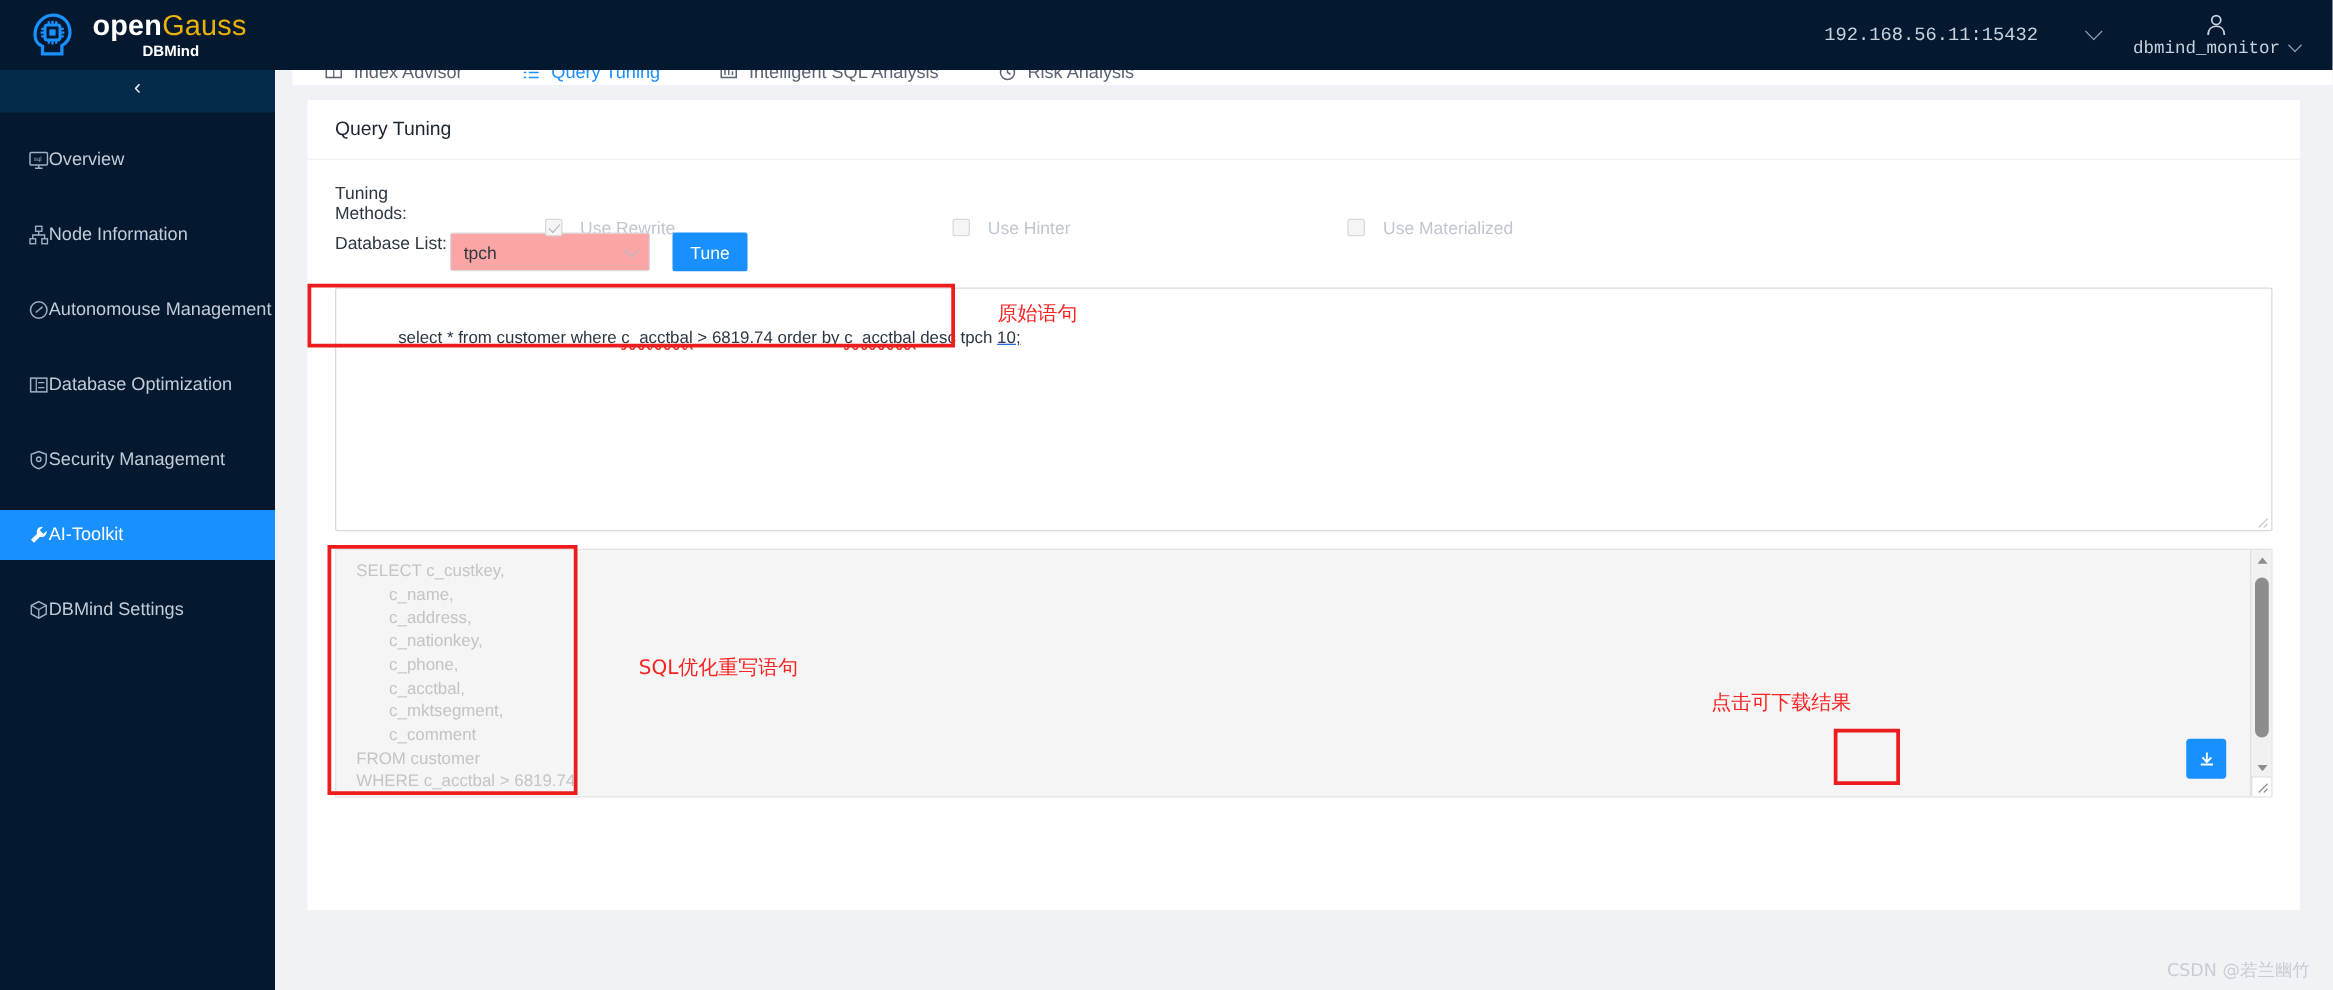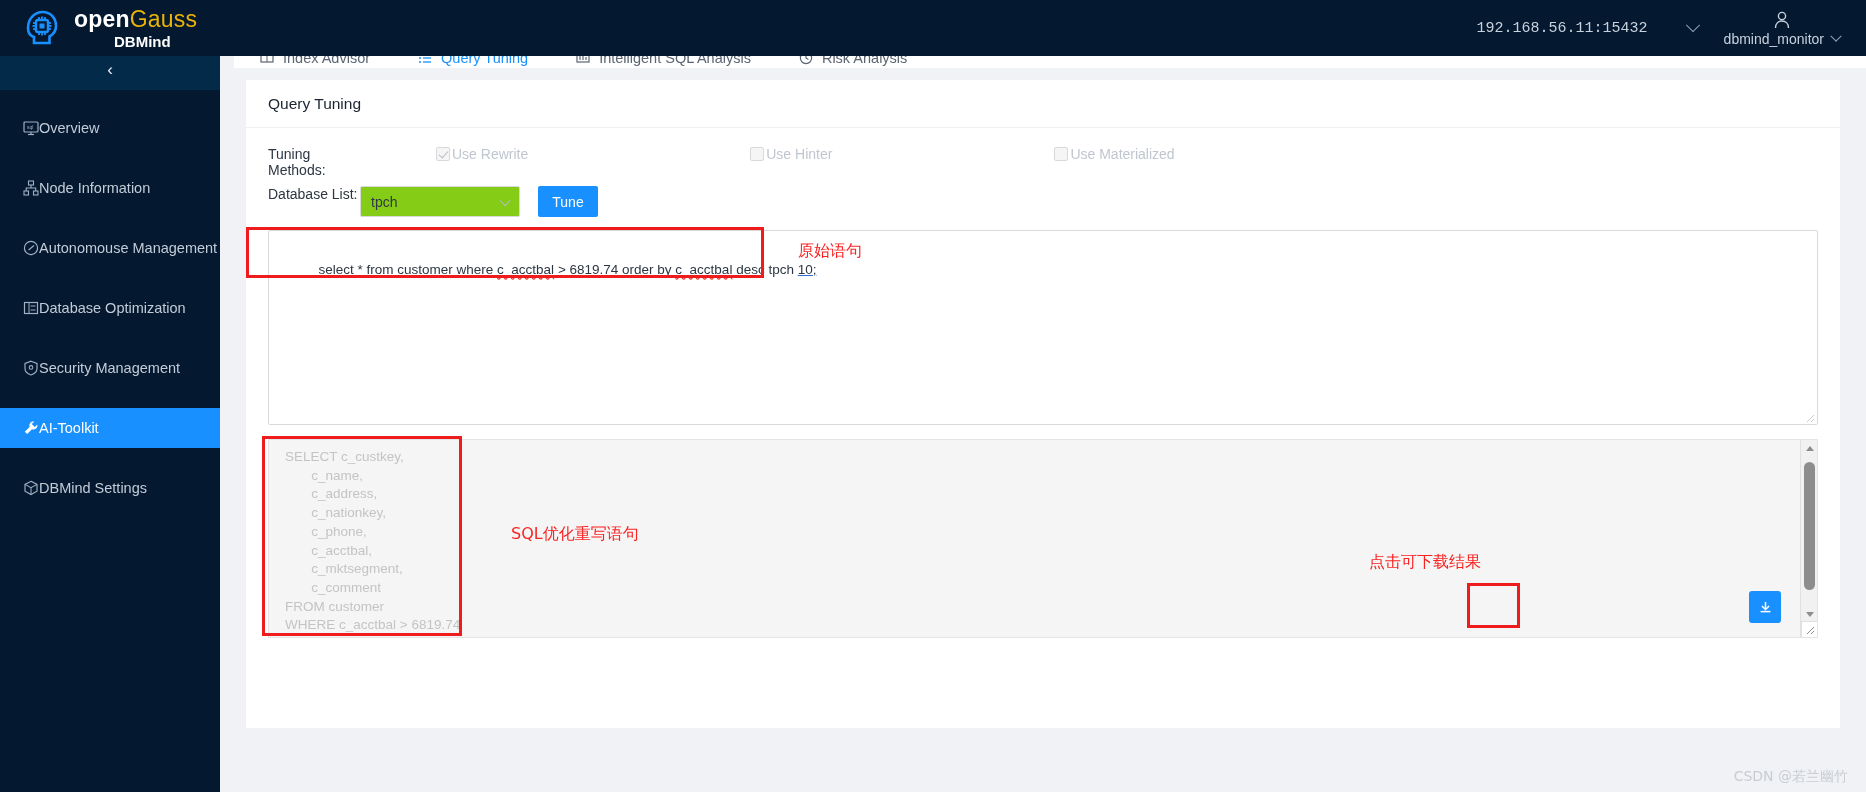--- a/index.html
+++ b/index.html
@@ -23,39 +23,39 @@
   .brand {
     display: flex; align-items: center;
     margin-left: 18px; gap: 12px;
   }
   .brand-logo { width: 44px; height: 44px; }
   .brand-text { line-height: 1; }
   .brand-line1 { font-size: 23px; color: #ffffff; letter-spacing: .2px; }
   .brand-line1 b { font-weight: 700; }
   .brand-line1 span.light { font-weight: 400; color:#eab308; }
   .brand-line2 {
-    font-size: 15px; color: #ffffff; font-weight: 600;
+    font-size: 12px; color: #ffffff; font-weight: 600;
     margin-top: 3px; margin-left: 40px;
   }
   .topbar-right {
     margin-left: auto; display: flex; align-items: center;
     gap: 26px; margin-right: 26px;
   }
   .host-select {
     display: flex; align-items: center; gap: 40px;
     color: #c8d2de; font-size: 15px; cursor: pointer; font-family: Liberation Mono, monospace;
   }
   .caret-down {
     display: inline-block; width: 10px; height: 10px;
     border-right: 1.6px solid #8fa0b4; border-bottom: 1.6px solid #8fa0b4;
     transform: rotate(45deg) translate(-2px,-2px);
   }
   .user-block {
     display: flex; flex-direction: column; align-items: center;
-    color: #c8d2de; font-size: 14px; cursor: pointer; gap: 1px;
+    color: #c8d2de; font-size: 14px; cursor: pointer; gap: 1px; font-family: Liberation Mono, monospace;
   }
   .user-name { display: flex; align-items: center; gap: 8px; }
   .user-icon svg { display: block; }
 
   
   .sidebar {
     position: absolute; left: 0; top: 48px;
     width: 220px; height: 744px;
     background: #04182f;
     z-index: 30;
@@ -120,41 +120,41 @@
 
   .form-row {
     display: flex; align-items: flex-start;
     height: 32px; margin-bottom: 8px;
   }
   .form-label {
     font-size: 14px; color: #2c3642;
     width: 92px; flex: 0 0 92px;
   }
   .checkbox-item {
-    display: flex; align-items: center; gap: 2px;
-    font-size: 14px; color: #c0c6cf; cursor: default;
+    display: flex; align-items: center; gap: 14px;
+    font-size: 14px; color: #c0c6cf; cursor: default; margin-top: 28px;
   }
   .cb {
     width: 14px; height: 14px; border: 1px solid #d9d9d9;
     background: #f5f5f5; border-radius: 2px;
     position: relative; flex: 0 0 14px;
   }
   .cb.checked::after {
     content: ""; position: absolute;
     left: 4px; top: 1px; width: 4px; height: 8px;
     border-right: 1.6px solid #b6bcc5; border-bottom: 1.6px solid #b6bcc5;
     transform: rotate(42deg);
   }
   .cb-spacer-1 { width: 222px; flex: 0 0 222px; }
   .cb-spacer-2 { width: 222px; flex: 0 0 222px; }
 
   .select-box {
     width: 160px; height: 31px;
     border: 1px solid #d9d9d9; border-radius: 2px;
-    background: #84cc16; display: flex; align-items: center;
+    background: #fca5a5; display: flex; align-items: center;
     padding: 0 10px; font-size: 14px; color: #30393f;
     justify-content: space-between; cursor: pointer;
   }
   .select-caret {
     width: 8px; height: 8px;
     border-right: 1.4px solid #b5bcc4; border-bottom: 1.4px solid #b5bcc4;
     transform: rotate(45deg) translate(-1px,-1px);
   }
   .tune-btn {
     margin-left: 18px;

